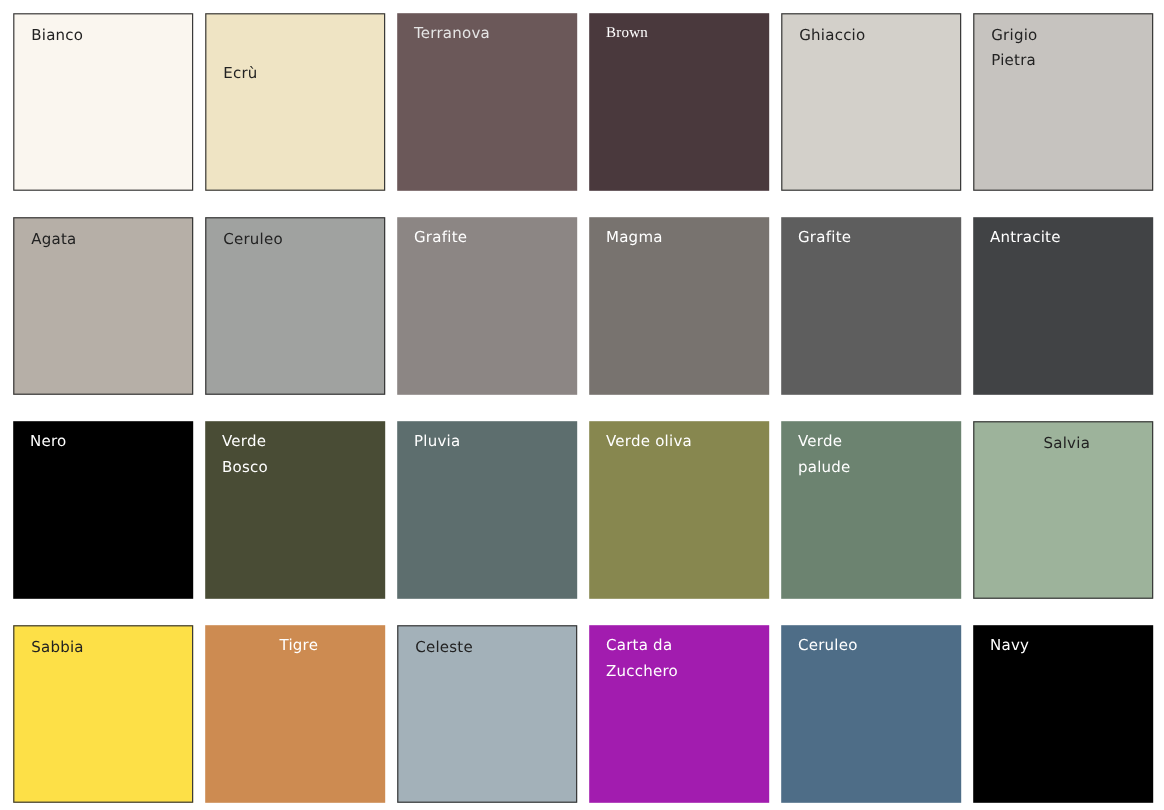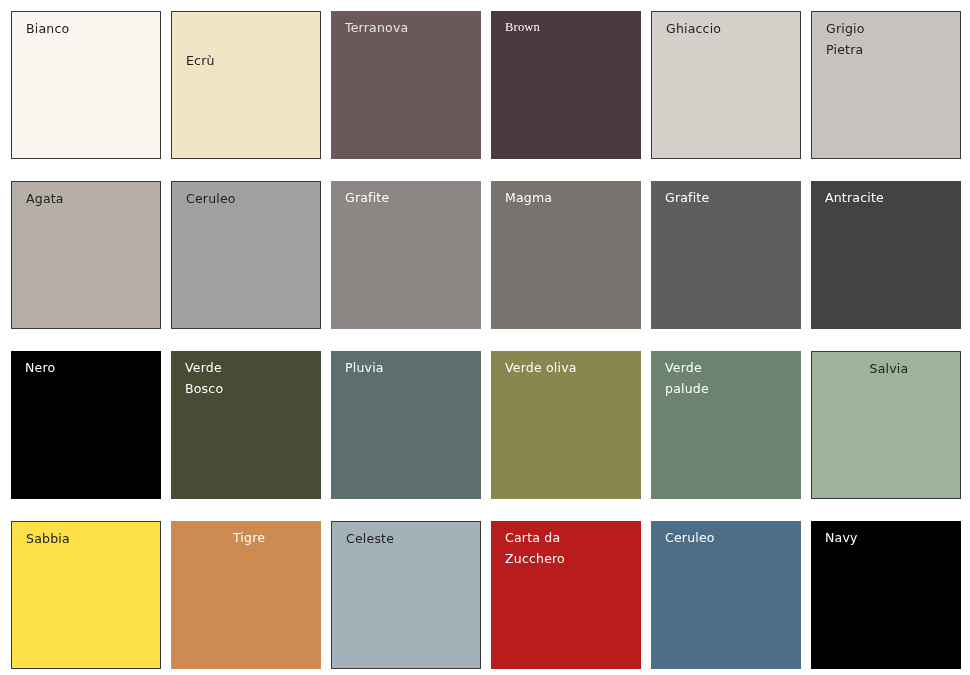--- a/index.html
+++ b/index.html
@@ -108,21 +108,21 @@
     </div>
     <div class="swatch bordered" style="background: #fde047; border-color: rgb(58, 58, 58);">
       <span class="swatch-label dark-text" style="color: rgb(34, 34, 34);">Sabbia</span>
     </div>
     <div class="swatch" style="background: rgb(205, 139, 81);">
       <span class="swatch-label light-text" style="color: rgb(255, 255, 255); text-align: center;">Tigre</span>
     </div>
     <div class="swatch bordered" style="background: rgb(163, 177, 185); border-color: rgb(58, 58, 58);">
       <span class="swatch-label dark-text" style="color: rgb(34, 34, 34);">Celeste</span>
     </div>
-    <div class="swatch" style="background: #b91c1c;">
+    <div class="swatch" style="background: #a21caf;">
       <span class="swatch-label light-text" style="color: rgb(255, 255, 255);">Carta da
 Zucchero</span>
     </div>
     <div class="swatch" style="background: rgb(78, 109, 135);">
       <span class="swatch-label light-text" style="color: rgb(255, 255, 255);">Ceruleo</span>
     </div>
     <div class="swatch" style="background: #000000;">
       <span class="swatch-label light-text" style="color: rgb(255, 255, 255);">Navy</span>
     </div>
   </div>

